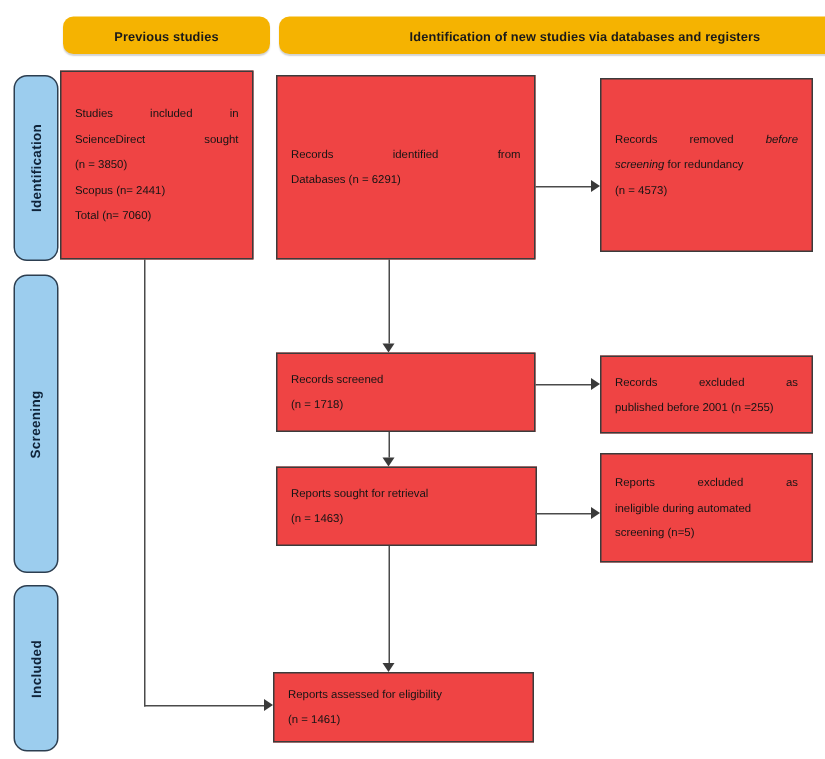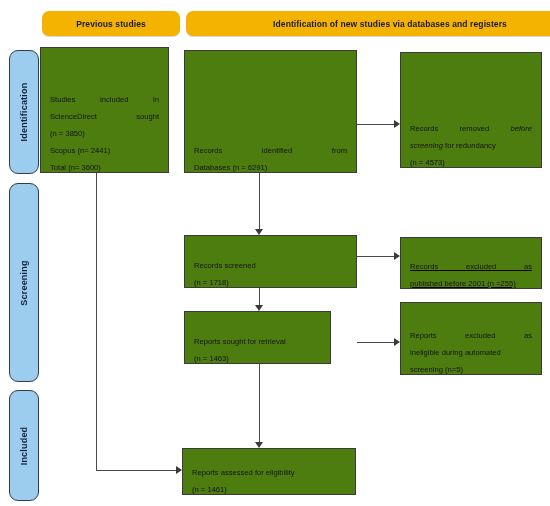--- a/index.html
+++ b/index.html
@@ -51,45 +51,45 @@
     color: #10243a;
     letter-spacing: 0.2px;
   }
   #tab-identification { left: 9px; top: 50px; width: 28px; height: 122px; }
   #tab-screening      { left: 9px; top: 183px; width: 28px; height: 197px; }
   #tab-included       { left: 9px; top: 390px; width: 28px; height: 109px; }
 
   .node {
     position: absolute;
     border: 1.1px solid #3b3b3b;
-    background: #4d7c0f;
+    background: #ef4444;
     box-sizing: border-box;
     display: flex;
     flex-direction: column;
-    justify-content: flex-end;
+    justify-content: center;
     padding: 0 9px;
   }
   .node p {
     margin: 0 0 9px 0;
     font-size: 7.6px;
     line-height: 1.05;
     color: #141414;
     text-align: justify;
     text-align-last: left;
   }
   .node p:last-child { margin-bottom: 0; }
   .node p.just-all { text-align: justify; text-align-last: justify; }
   .node p i { }
 
   #node-previous       { left: 40px;  top: 47px;  width: 129px; height: 126px; }
   #node-identified     { left: 184px; top: 50px;  width: 173px; height: 123px; }
   #node-removed        { left: 400px; top: 52px;  width: 142px; height: 116px; }
   #node-screened       { left: 184px; top: 235px; width: 173px; height: 53px; }
-  #node-excluded-2010  { left: 400px; top: 237px; width: 142px; height: 52px; text-decoration: underline; }
-  #node-sought         { left: 184px; top: 311px; width: 147px; height: 53px; }
+  #node-excluded-2010  { left: 400px; top: 237px; width: 142px; height: 52px; }
+  #node-sought         { left: 184px; top: 311px; width: 174px; height: 53px; }
   #node-excluded-auto  { left: 400px; top: 302px; width: 142px; height: 73px; }
   #node-assessed       { left: 182px; top: 448px; width: 174px; height: 47px; }
 
   .line {
     position: absolute;
     background: #4a4a4a;
   }
   .line.v { width: 1.2px; }
   .line.h { height: 1.2px; }
 
@@ -127,21 +127,21 @@
 
   <div class="stage-tab" id="tab-included">
     <span>Included</span>
   </div>
 
   <div class="node" id="node-previous">
     <p class="just-all">Studies included in</p>
     <p class="just-all">ScienceDirect sought</p>
     <p>(n = 3850)</p>
     <p>Scopus (n= 2441)</p>
-    <p>Total (n= 3600)</p>
+    <p>Total (n= 7060)</p>
   </div>
 
   <div class="node" id="node-identified">
     <p class="just-all">Records identified from</p>
     <p>Databases (n = 6291)</p>
   </div>
 
   <div class="node" id="node-removed">
     <p class="just-all"><span>Records removed </span><i>before</i></p>
     <p><i>screening</i><span> for redundancy</span></p>

